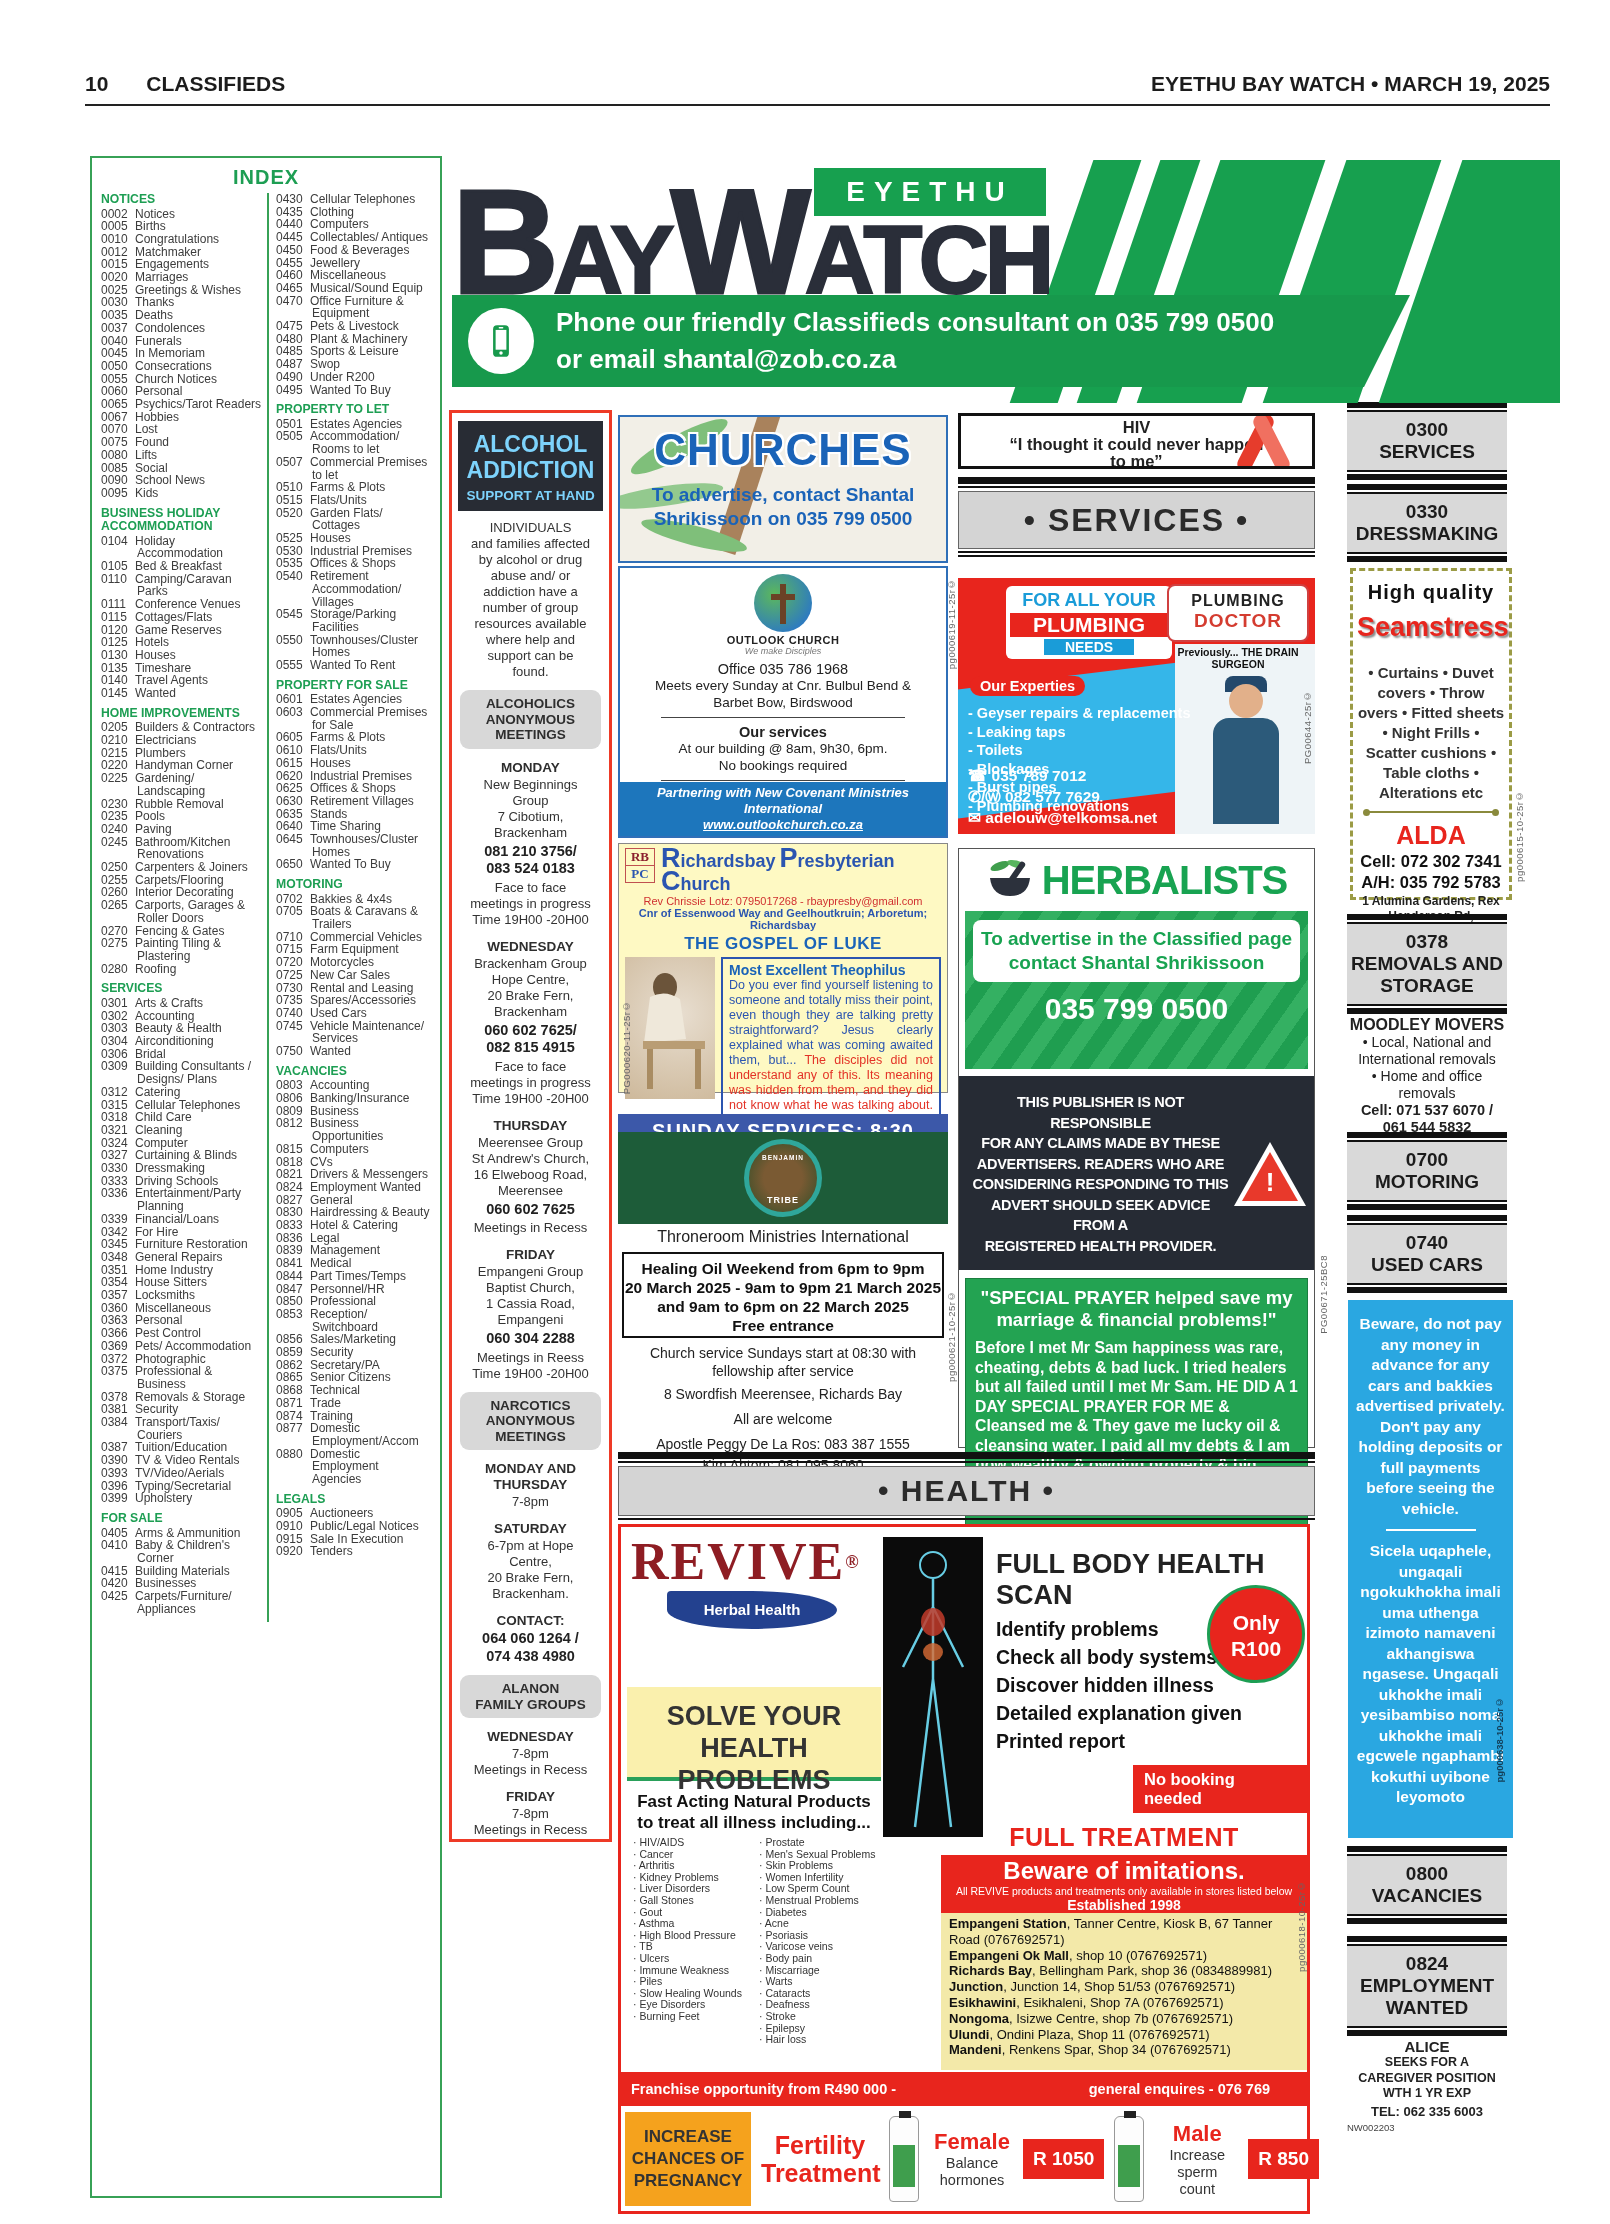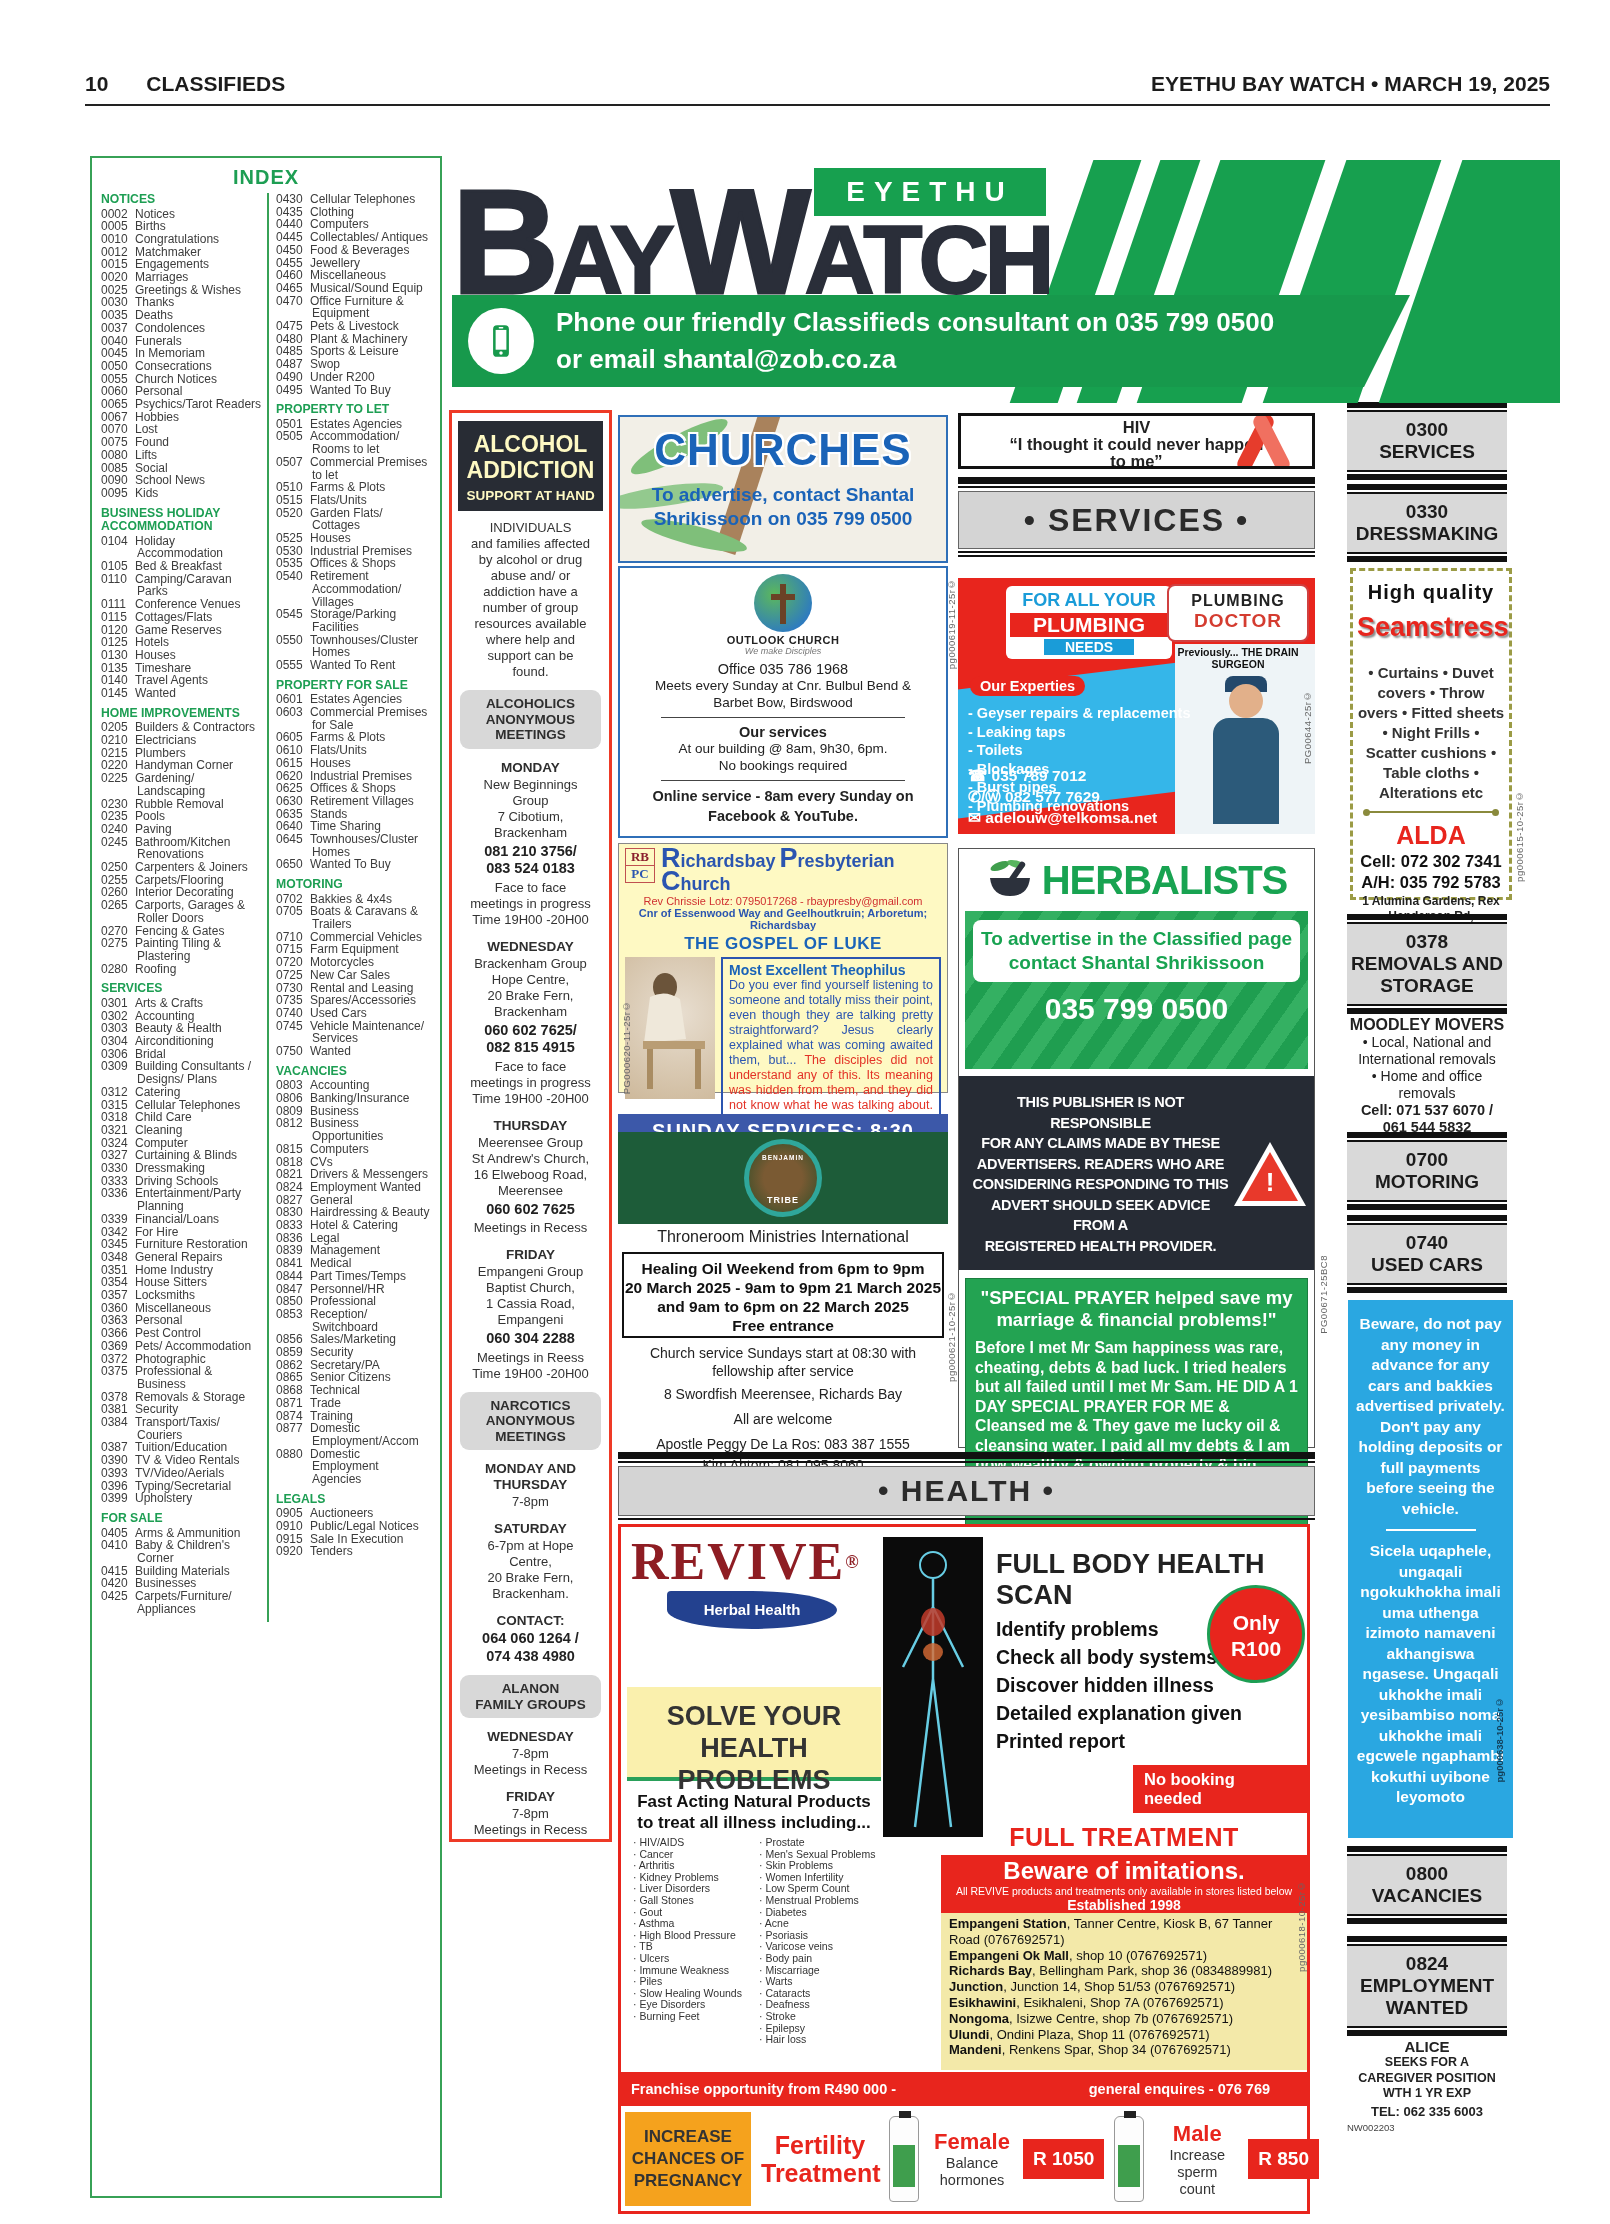--- a/index.html
+++ b/index.html
@@ -36,21 +36,21 @@
   .eyethu{position:absolute;left:362px;top:0;width:232px;height:48px;background:#17a04f;color:#fff;
     font-size:28px;font-weight:bold;letter-spacing:9px;text-align:center;line-height:48px;}
   .banner{left:452px;top:295px;width:958px;height:92px;background:#17994c;z-index:2;
     clip-path:polygon(0 0,100% 0,95.2% 100%,0 100%);display:flex;align-items:center;padding-left:16px;}
   .ph-circle{width:66px;height:66px;border-radius:50%;background:#fff;display:flex;align-items:center;justify-content:center;flex:none;}
   .banner-text{margin-left:22px;color:#fff;font-weight:bold;font-size:26px;line-height:37px;}
 
   
   .colA{left:449px;top:410px;width:163px;height:1432px;border:3px solid #ee3a26;background:#fff;
     padding:8px 6px;text-align:center;overflow:hidden;}
-  .alc-head{background:#282c34;color:#fef9c3;padding:10px 2px 8px;}
+  .alc-head{background:#282c34;color:#7dd3fc;padding:10px 2px 8px;}
   .alc-h1{font-size:23px;font-weight:bold;line-height:26px;letter-spacing:0;}
   .alc-h3{font-size:13.5px;font-weight:bold;margin-top:5px;}
   .alc-intro{margin-top:9px;font-size:13px;line-height:16px;color:#333;}
   .ablk{margin-top:8px;}
   .ablk.pill{background:#d8d8d8;border-radius:9px;padding:6px 2px;font-size:13.5px;font-weight:bold;line-height:15.5px;color:#2e2e2e;margin:10px 2px 0;}
   .ablk.day{font-size:13.5px;font-weight:bold;line-height:16px;color:#2e2e2e;margin-top:11px;}
   .ablk.day + .ablk.body, .ablk.day + .ablk.phone{margin-top:1px;}
   .ablk.body{font-size:13px;line-height:16px;color:#333;margin-top:2px;}
   .ablk.phone{font-size:14.5px;font-weight:bold;line-height:17.5px;color:#222;margin-top:2px;}
 
@@ -978,20 +978,24 @@
     <div class="ol-office">Office 035 786 1968</div>
     <div class="ol-meets">Meets every Sunday at Cnr. Bulbul Bend &amp;</div>
     <div class="ol-meets">Barbet Bow, Birdswood</div>
     <div class="ol-rule"></div>
     <div class="ol-servh">Our services</div>
     <div class="ol-serv">At our building @ 8am, 9h30, 6pm.</div>
     <div class="ol-serv">No bookings required</div>
     <div class="ol-rule"></div>
     <div class="ol-online">Online service - 8am every Sunday on</div>
     <div class="ol-online">Facebook &amp; YouTube.</div>
+    <div class="ol-footer">
+      <div>Partnering with New Covenant Ministries International</div>
+      <div class="ol-url">www.outlookchurch.co.za</div>
+    </div>
   </div>
 
   <div class="abs presby">
     <div class="pb-hdr">
       <div class="pb-logo">
         <div class="pb-rb">RB</div>
         <div class="pb-pc">PC</div>
       </div>
       <div>
         <div class="pb-title">

